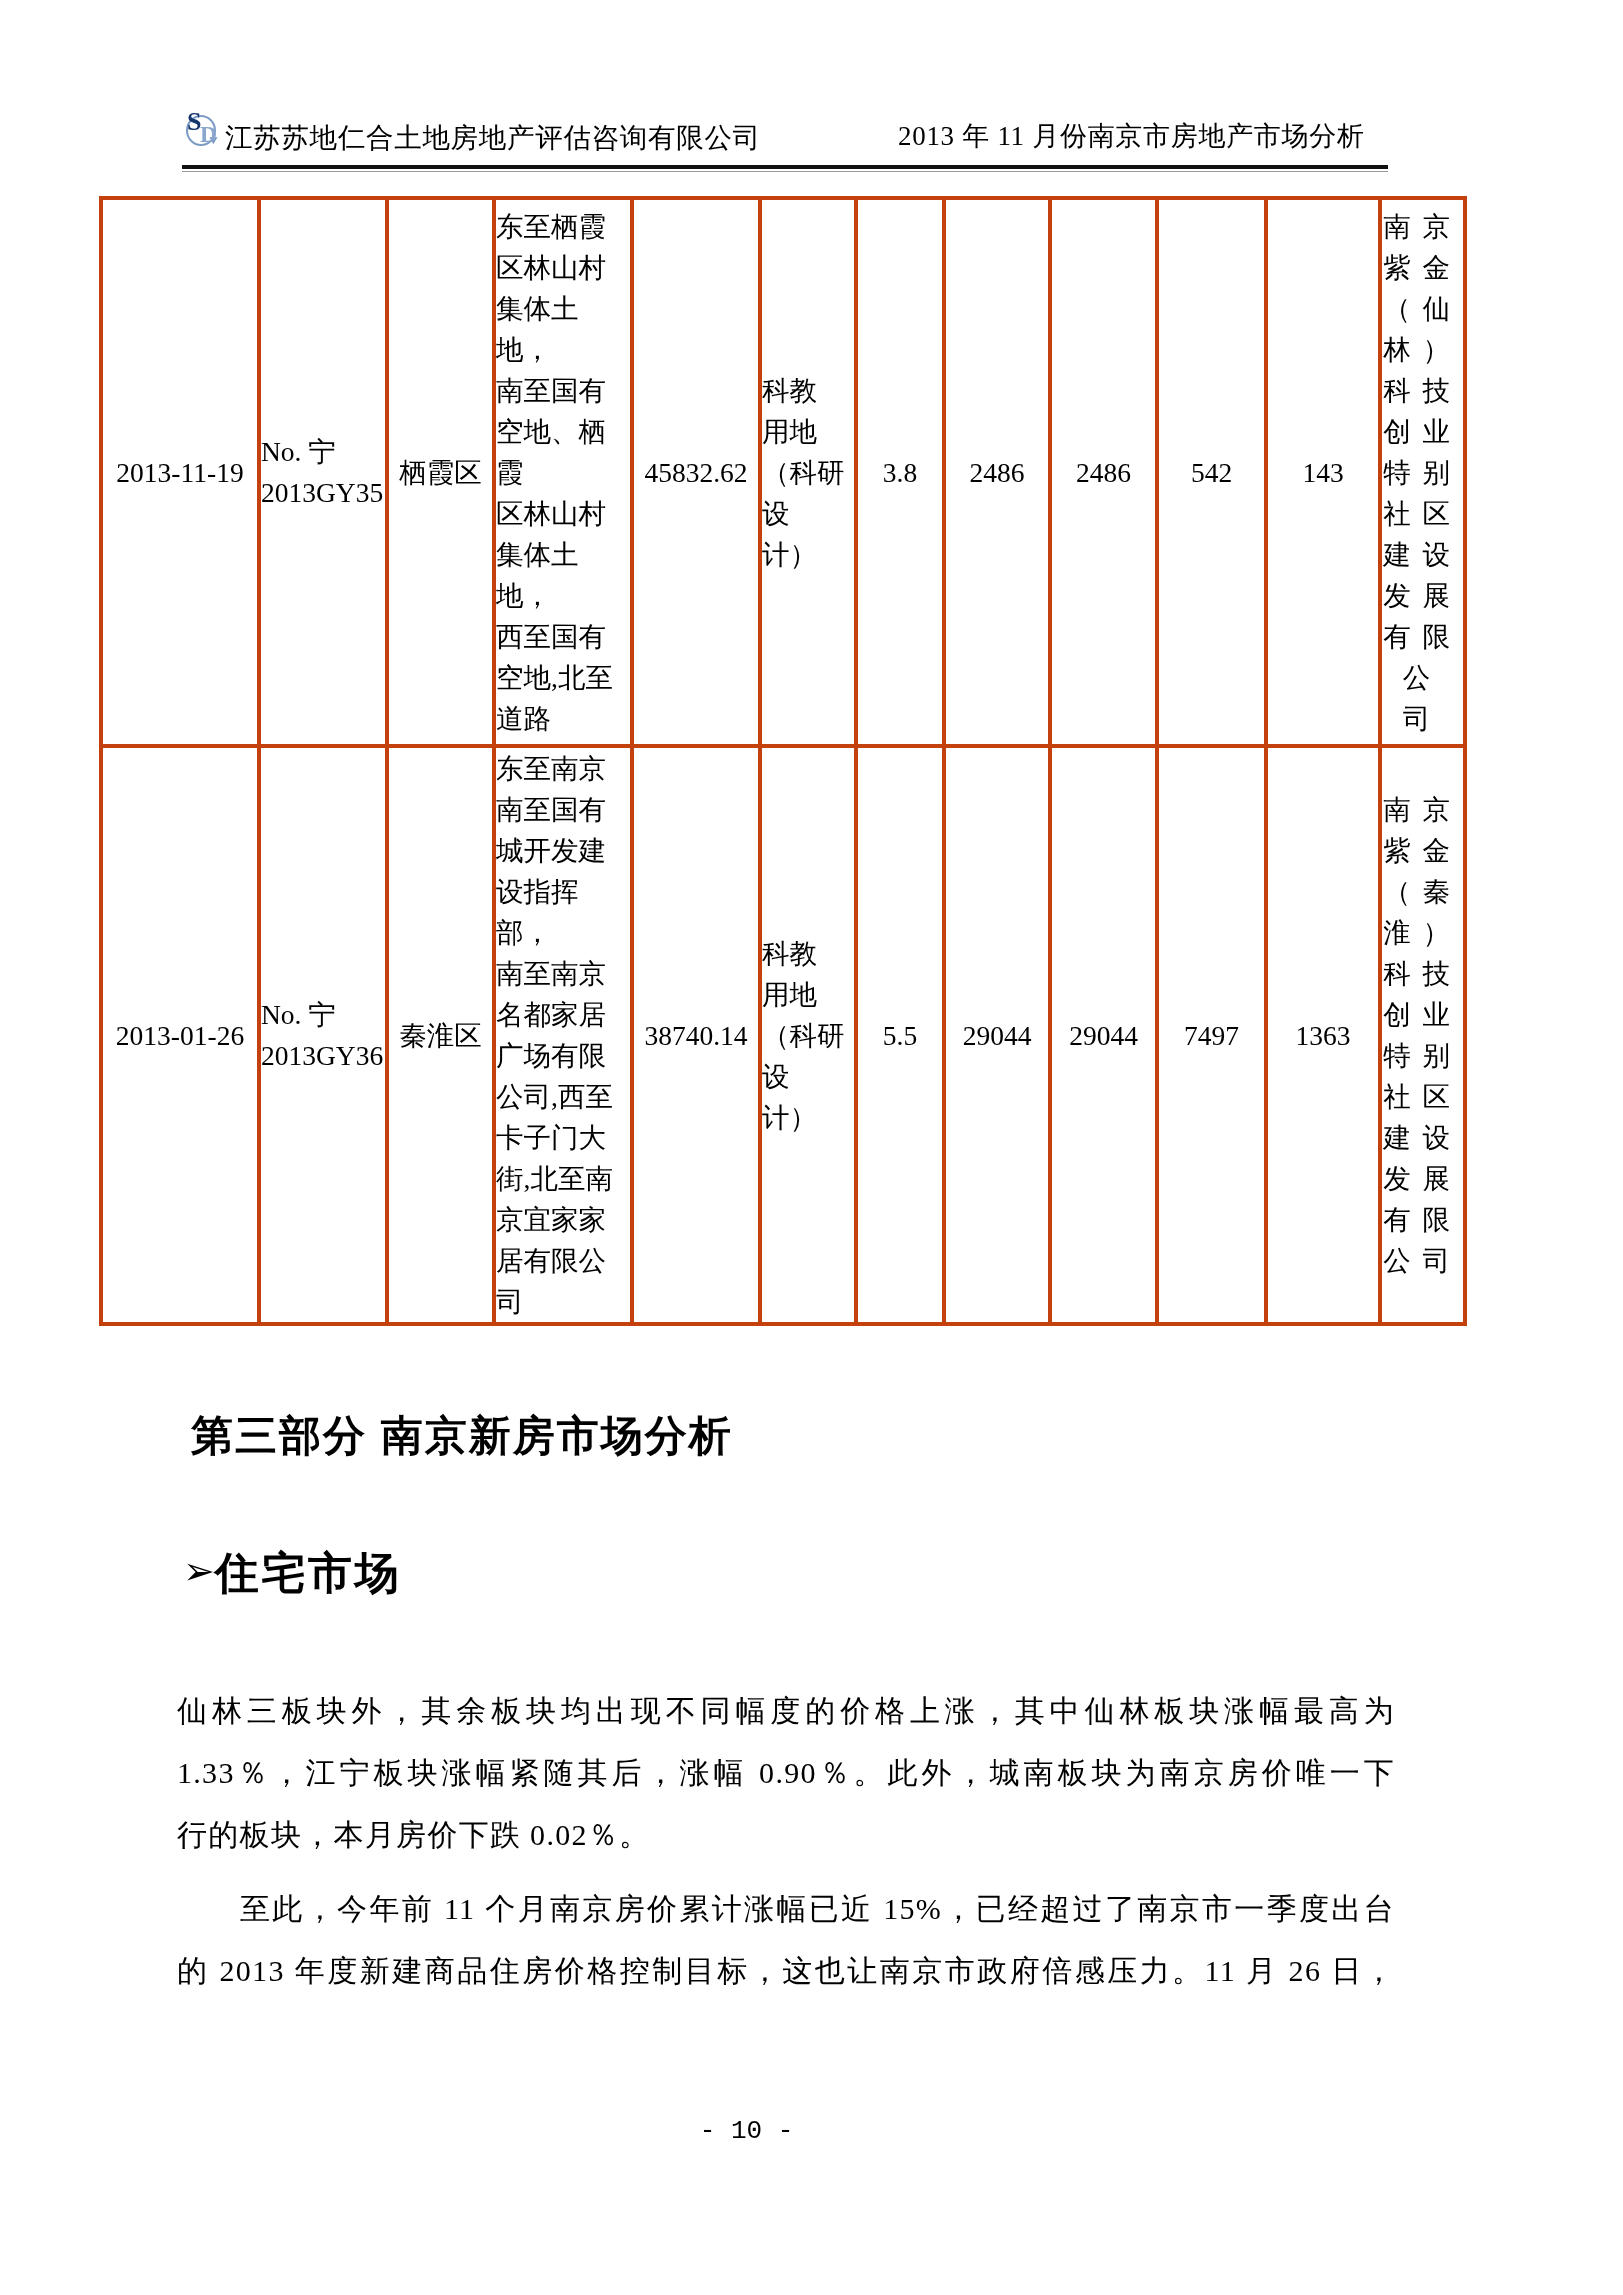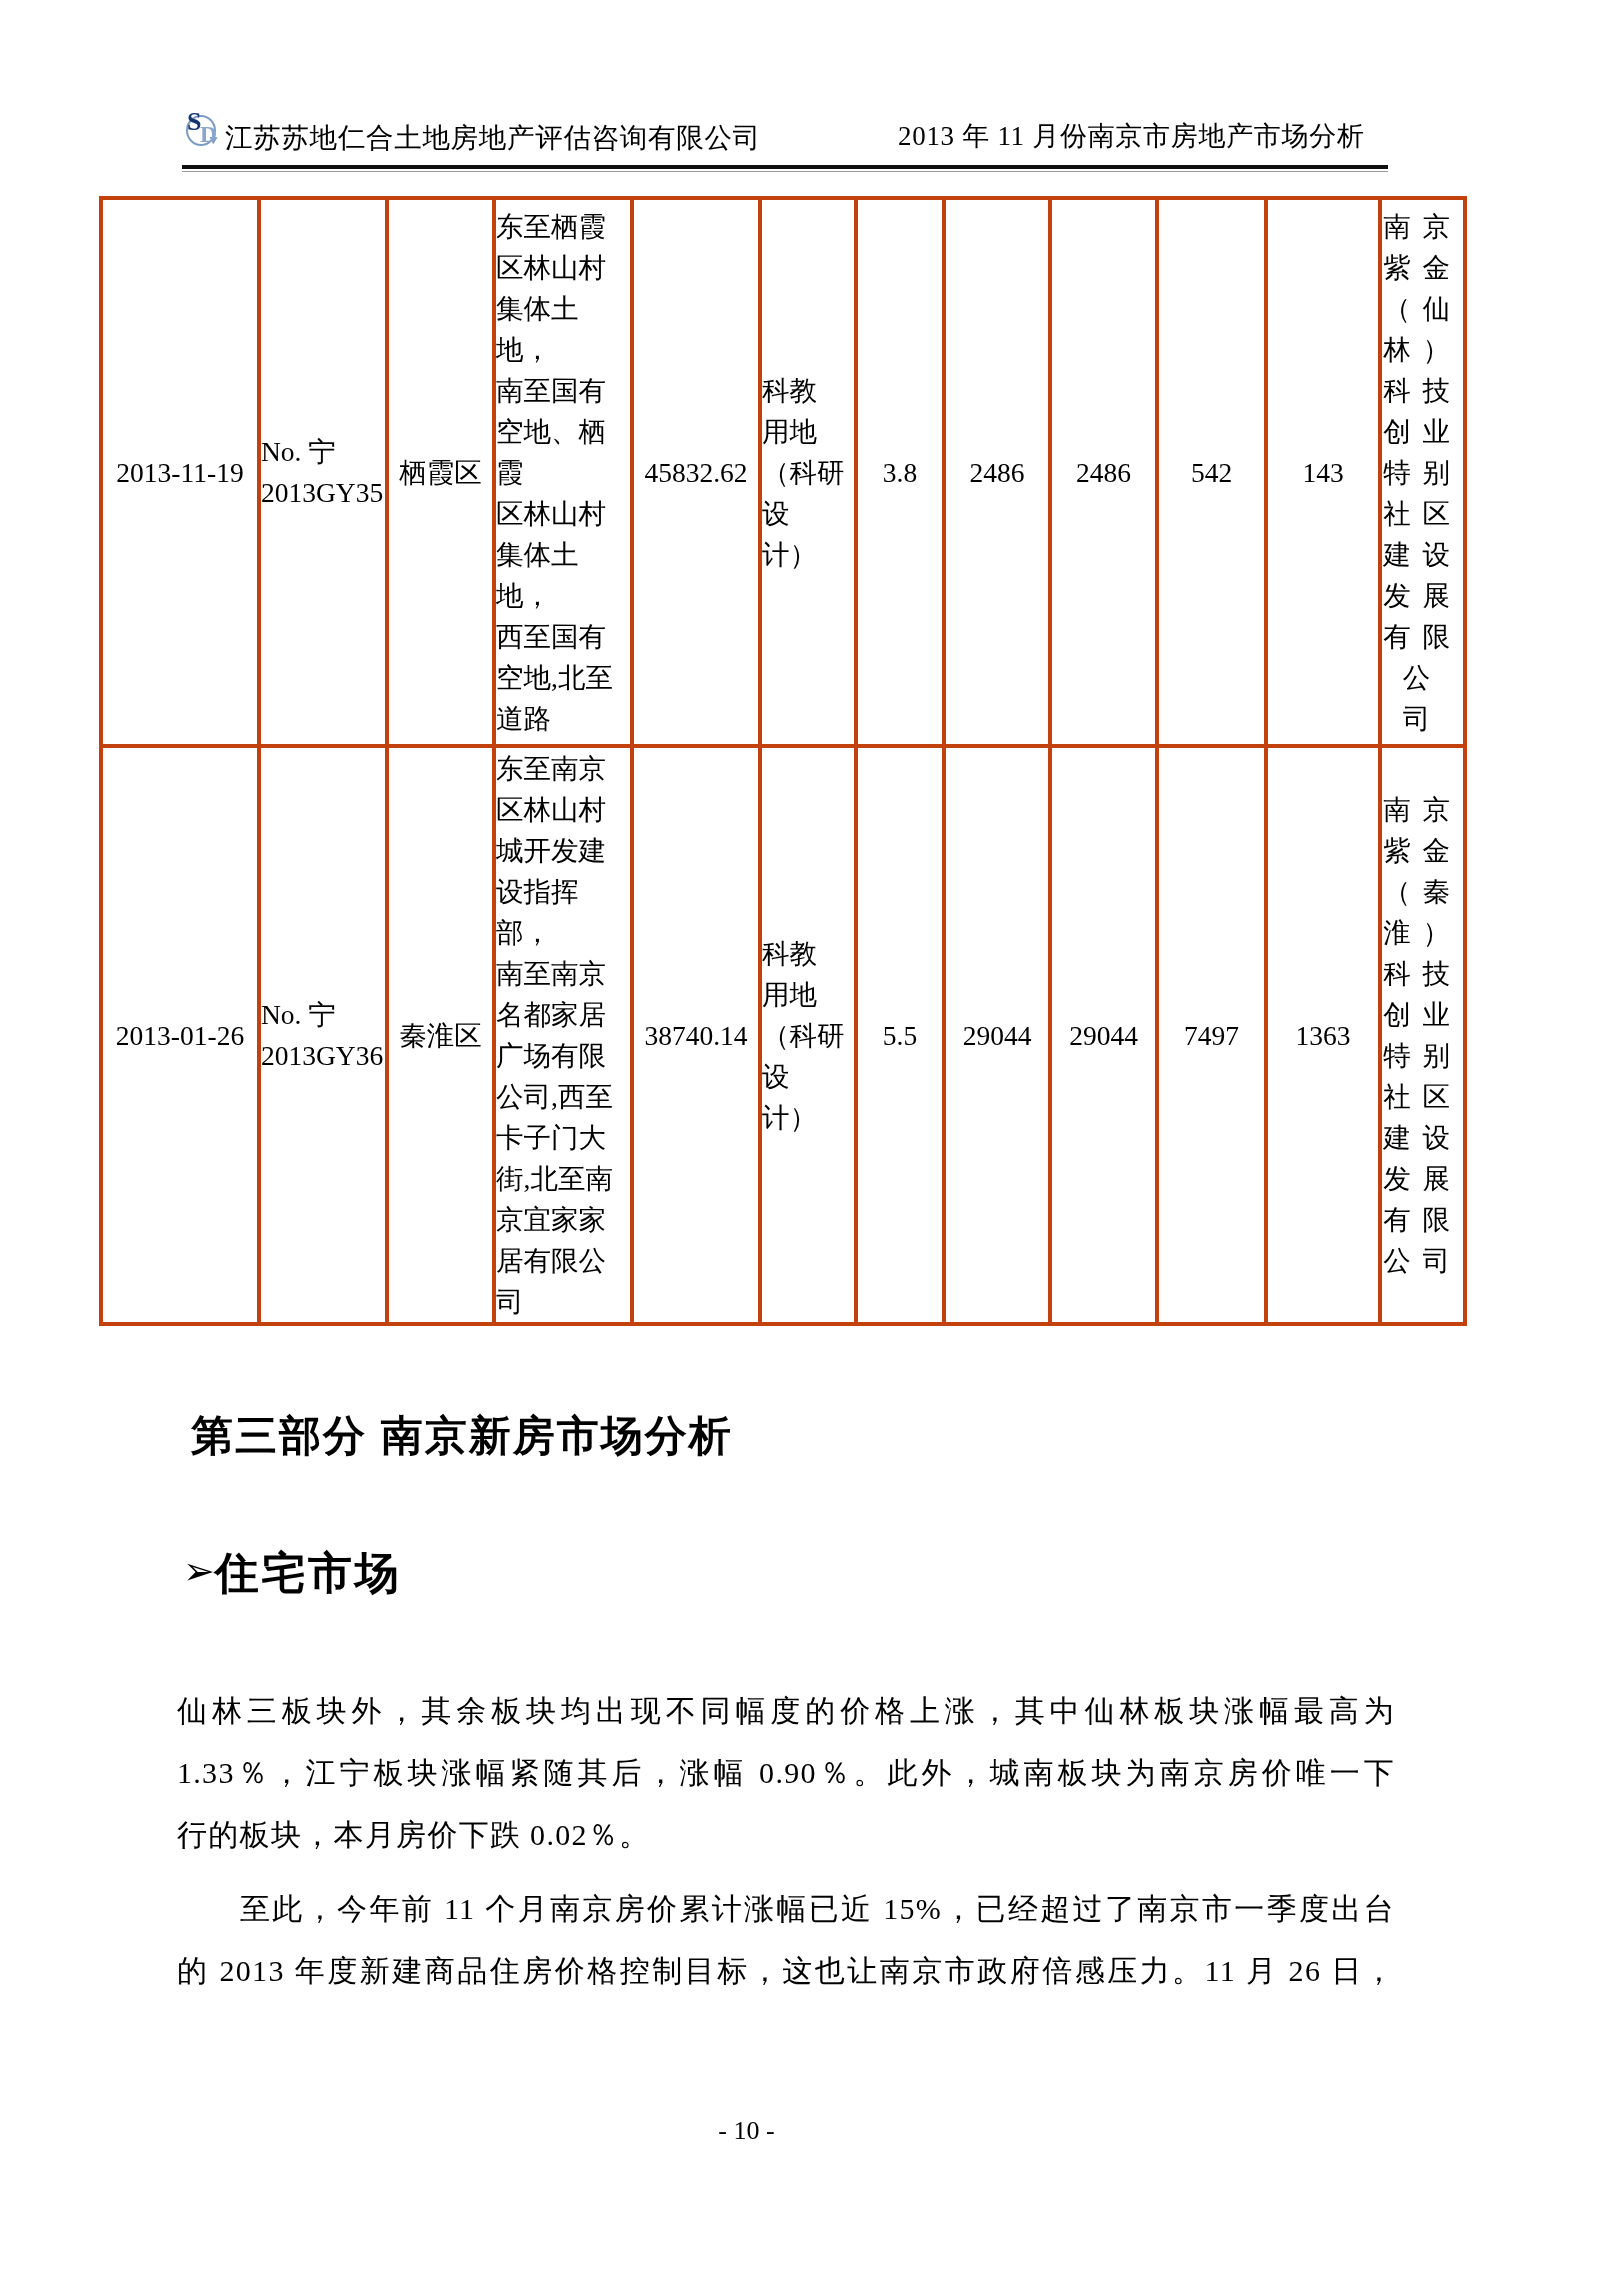--- a/index.html
+++ b/index.html
@@ -64,21 +64,21 @@
   
   .body-text{left:177px;top:1680px;width:1218px;font-size:30px;letter-spacing:1.3px;}
   .bl{height:62px;line-height:62px;}
   .jl{text-align:justify;text-align-last:justify;}
   .ind{text-indent:63px;}
   .p2{margin-top:11.8px;}
 
   
   .page-num{
     left:177px;top:2116px;width:1139px;text-align:center;
-    font-family:Liberation Serif, serif;font-size:26px;
+    font-family:Liberation Mono, monospace;font-size:26px;
   }
 </style>
 </head>
 <body>
 
 <div class="abs logo-ring"></div>
 <div class="abs logo-arrow"></div>
 <div class="abs logo-s">S</div>
 <div class="abs logo-d">D</div>
 <div class="abs company-name">江苏苏地仁合土地房地产评估咨询有限公司</div>
@@ -142,21 +142,21 @@
 有限
 公
 司</td>
     </tr>
     <tr class="r2">
       <td class="ctr">2013-01-26</td>
       <td class="pre cell-no">No. 宁
 2013GY36</td>
       <td class="ctr">秦淮区</td>
       <td class="pre cell-bound">东至南京
-区林山村
+南至国有
 城开发建
 设指挥部，
 南至南京
 名都家居
 广场有限
 公司,西至
 卡子门大
 街,北至南
 京宜家家
 居有限公

